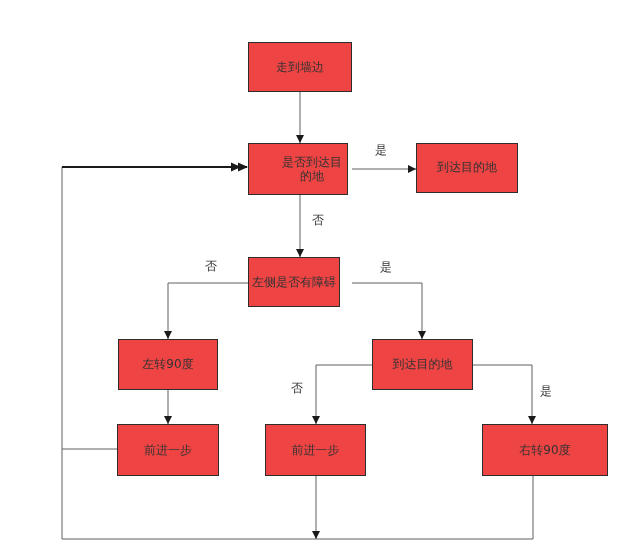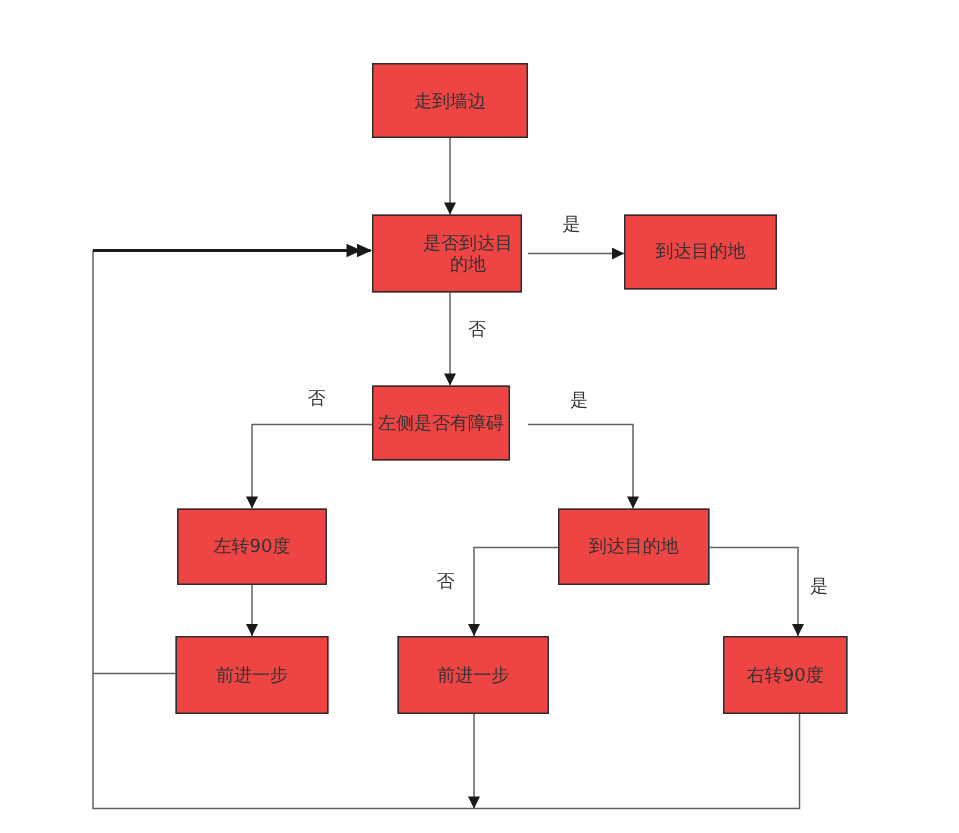--- a/index.html
+++ b/index.html
@@ -123,21 +123,21 @@
   </div>
 
   <div class="node" style="left:372px; top:339px; width:101px; height:51px;">
     <span>到达目的地</span>
   </div>
 
   <div class="node" style="left:265px; top:424px; width:101px; height:52px;">
     <span>前进一步</span>
   </div>
 
-  <div class="node" style="left:482px; top:424px; width:83px; height:52px;">
+  <div class="node" style="left:482px; top:424px; width:126px; height:52px;">
     <span>右转90度</span>
   </div>
 
   <span class="edge-label" style="left:381px; top:150px;">是</span>
 
   <span class="edge-label" style="left:318px; top:220px;">否</span>
 
   <span class="edge-label" style="left:211px; top:266px;">否</span>
 
   <span class="edge-label" style="left:386px; top:267px;">是</span>

